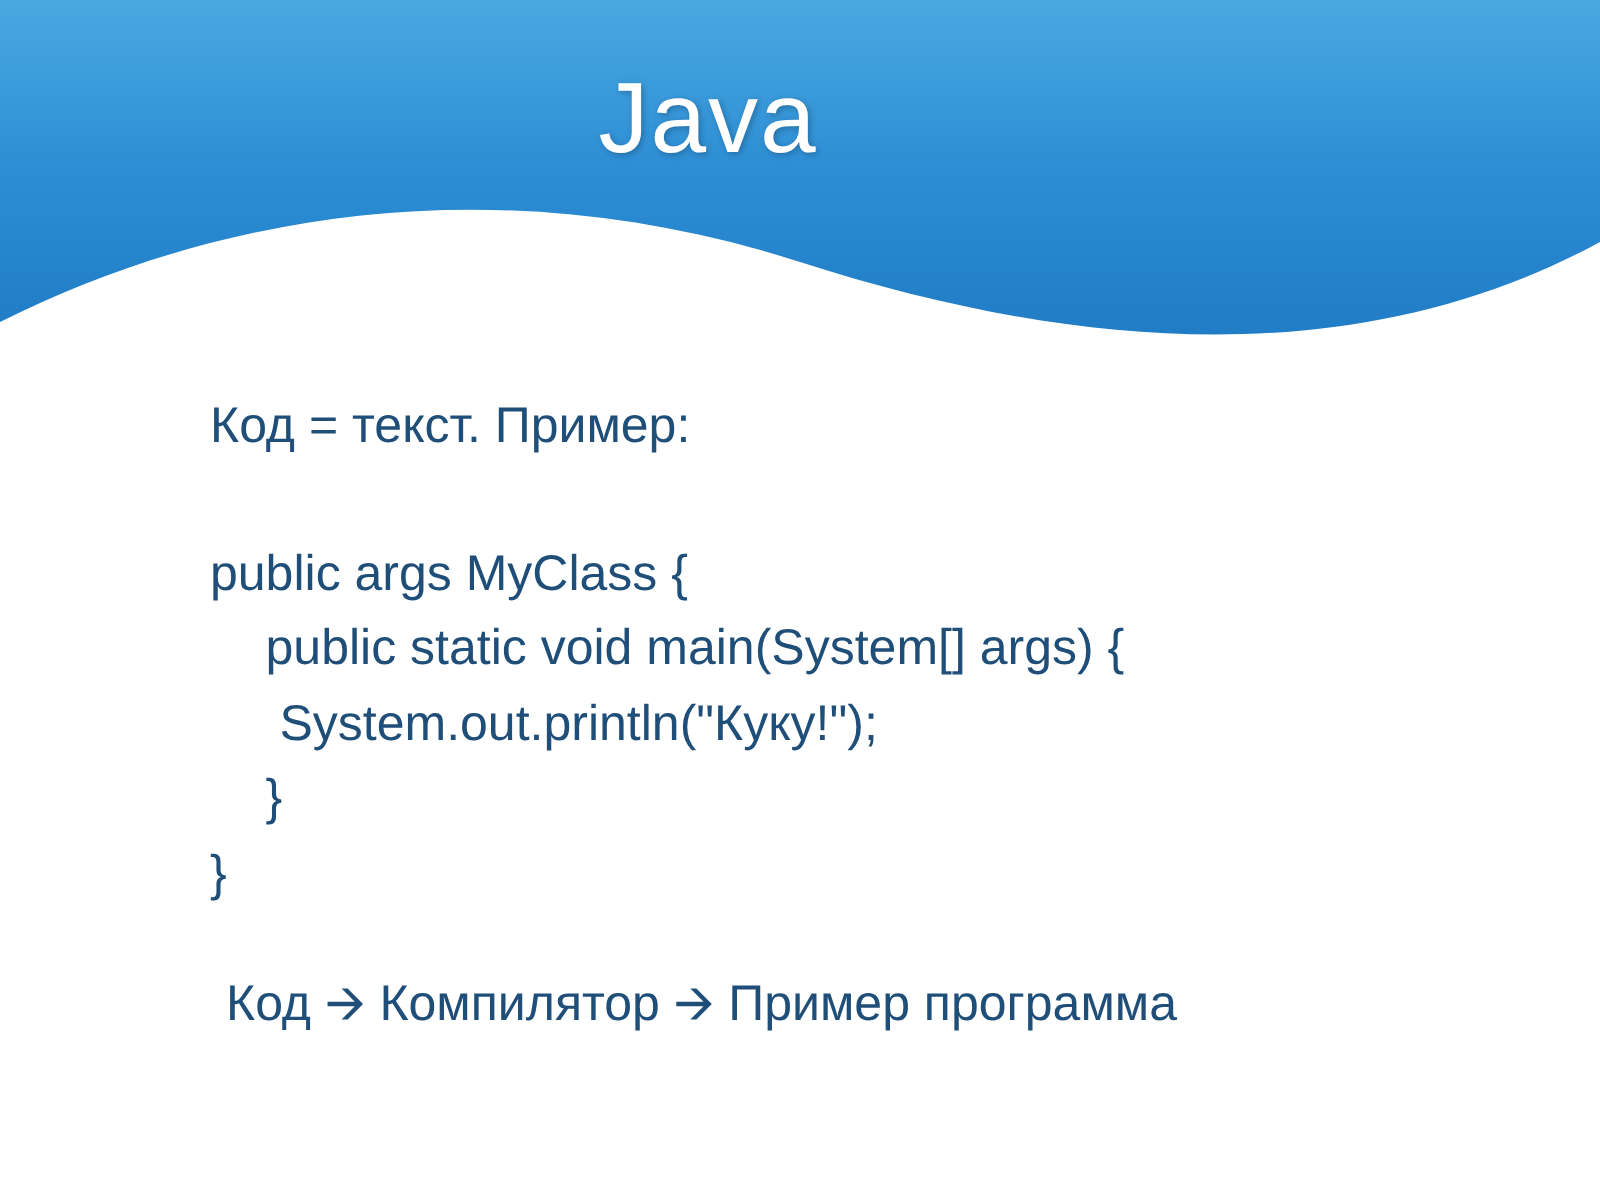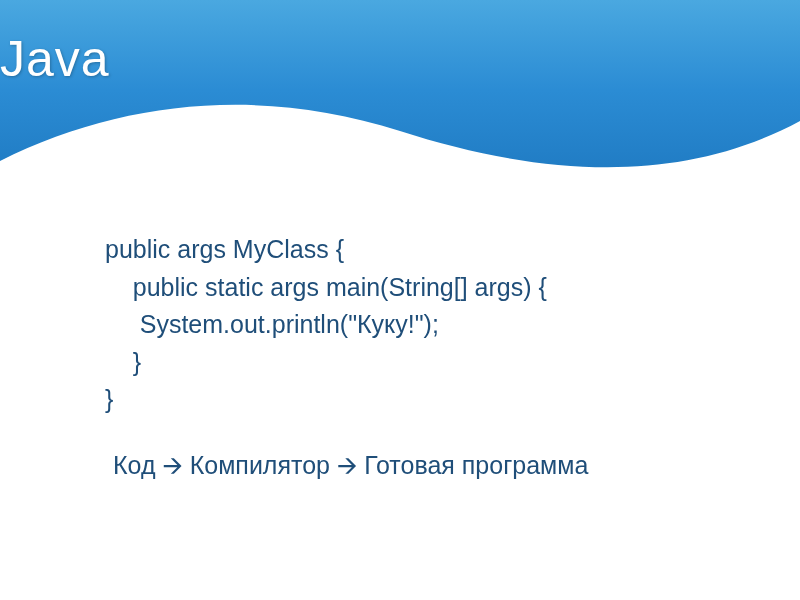--- a/index.html
+++ b/index.html
@@ -28,21 +28,21 @@
       bottom: -1px;
       left: 0;
       width: 800px;
       height: 90px;
     }
     .title {
       position: absolute;
       top: 30px;
       left: 0;
       width: 708px;
-      text-align: left;
+      text-align: center;
       color: #ffffff;
       font-size: 50px;
       font-weight: 400;
       text-shadow: 1px 1px 3px rgba(0,0,0,0.25);
       letter-spacing: 1px;
     }
     .content {
       position: absolute;
       top: 195px;
       left: 105px;
@@ -67,20 +67,21 @@
 
 <div class="header-wave">
   <svg class="wave-svg" viewBox="0 0 800 90" preserveAspectRatio="none">
     <path d="M0,70 C120,10 260,-5 400,40 C540,85 680,95 800,30 L800,90 L0,90 Z" fill="#ffffff"></path>
   </svg>
 </div>
 
 <div class="title">Java</div>
 
 <div class="content">
+  <div>Код = текст. Пример:</div>
   <div class="spacer"></div>
   <div class="code-line">public args MyClass {</div>
-  <div class="code-line">    public static args main(String[] args) {</div>
+  <div class="code-line">    public static void main(System[] args) {</div>
   <div class="code-line">     System.out.println("Куку!");</div>
   <div class="code-line">    }</div>
   <div class="code-line">}</div>
-  <div class="flow-line">Код 🡪 Компилятор 🡪 Готовая программа</div>
+  <div class="flow-line">Код 🡪 Компилятор 🡪 Пример программа</div>
 </div>
 
 </body></html>

